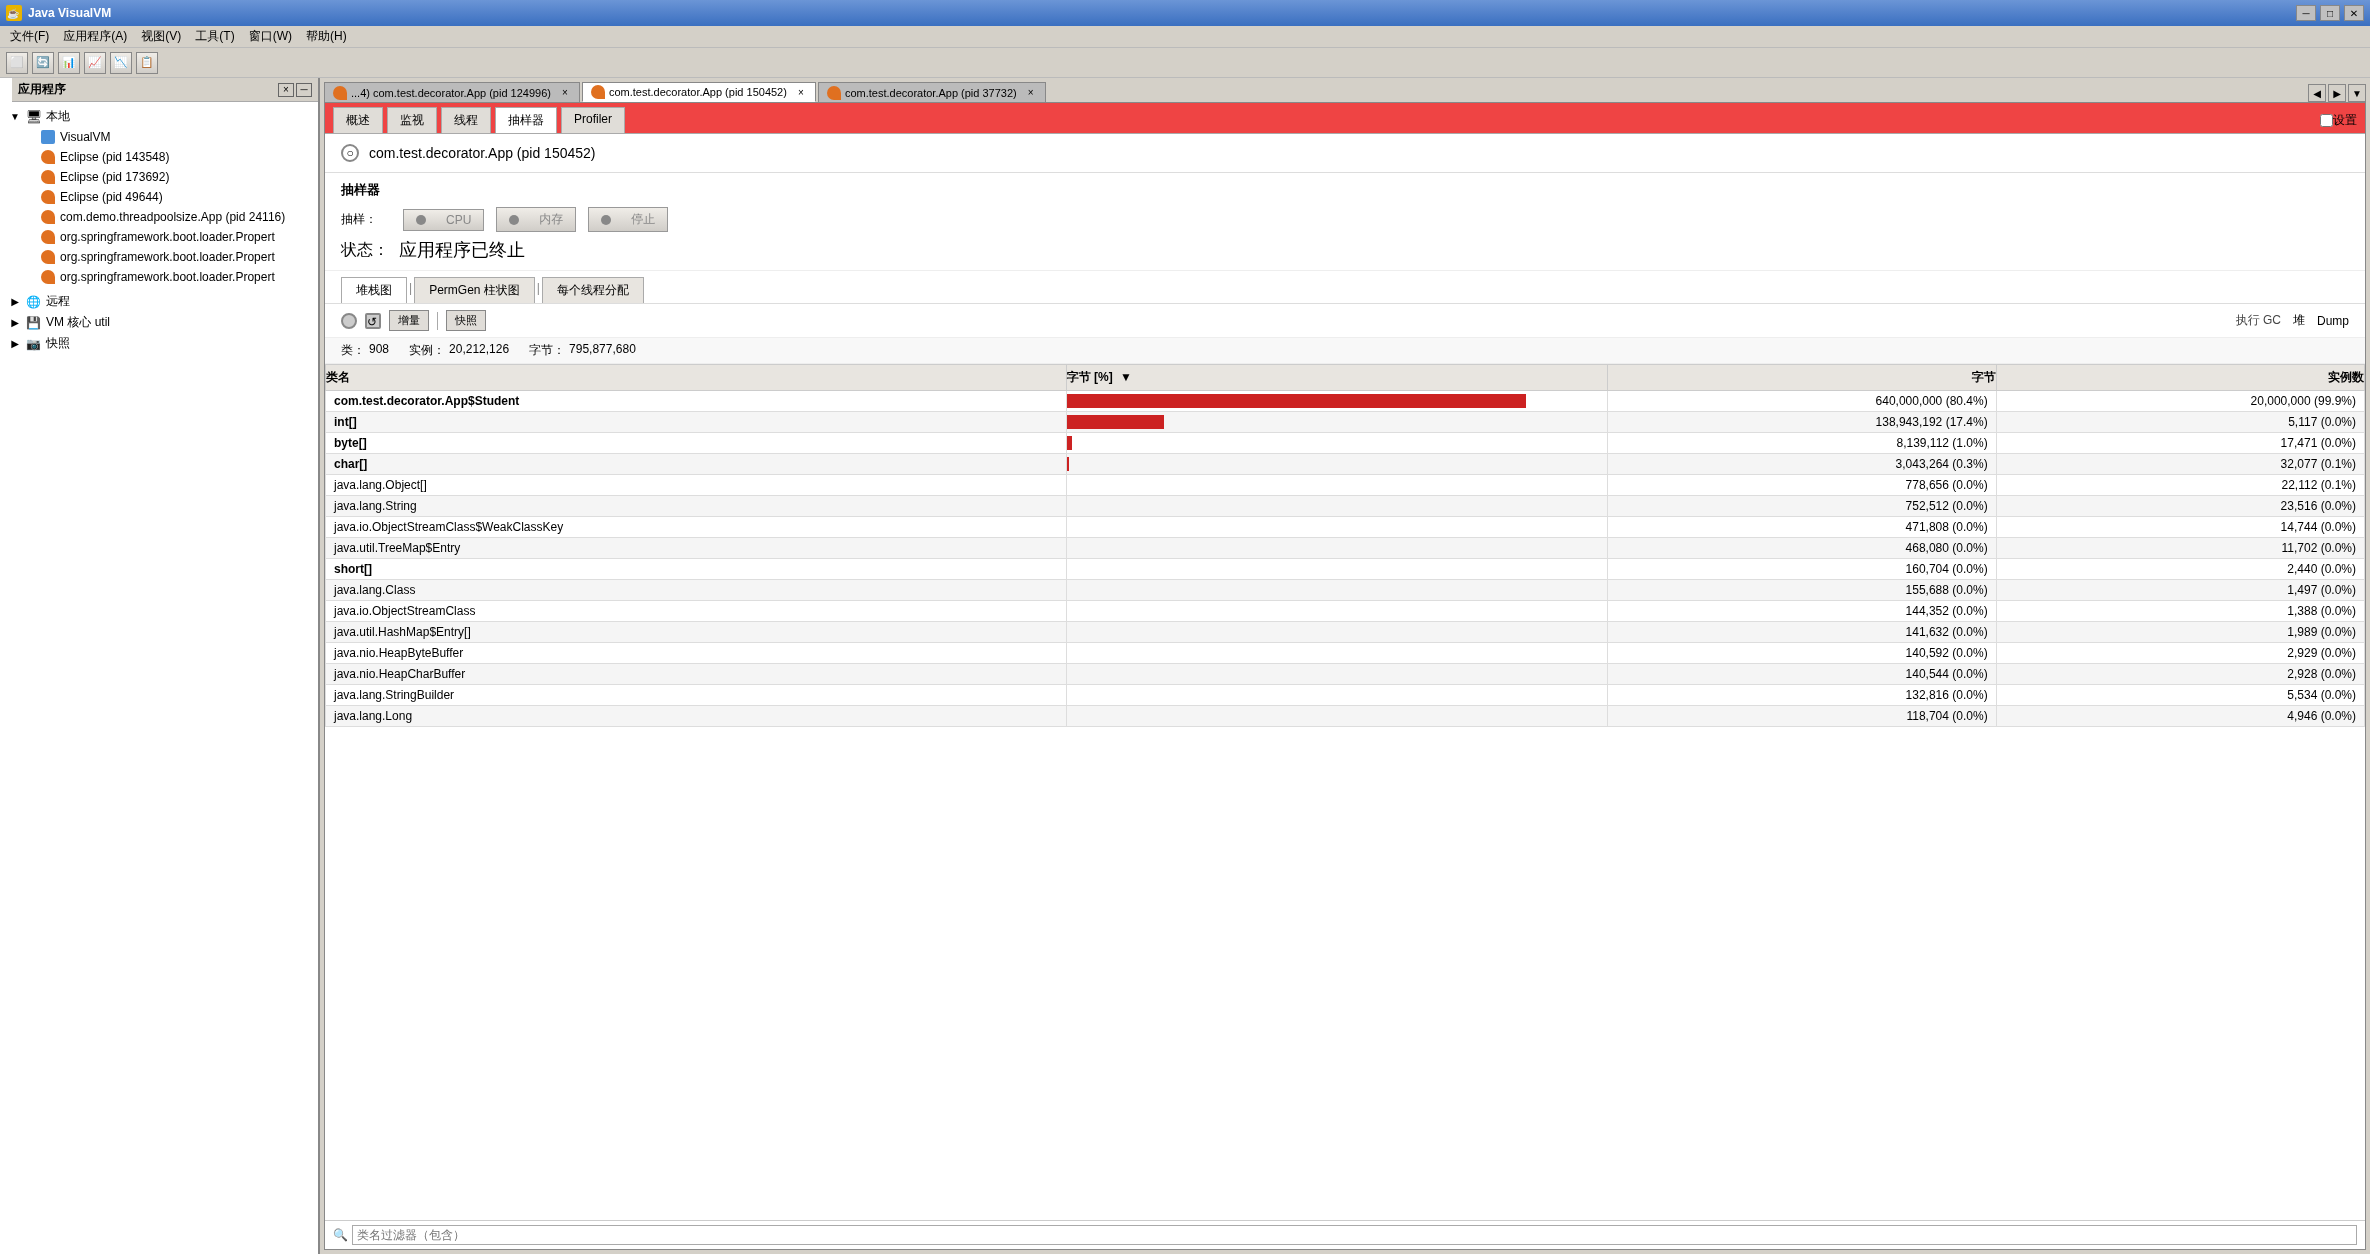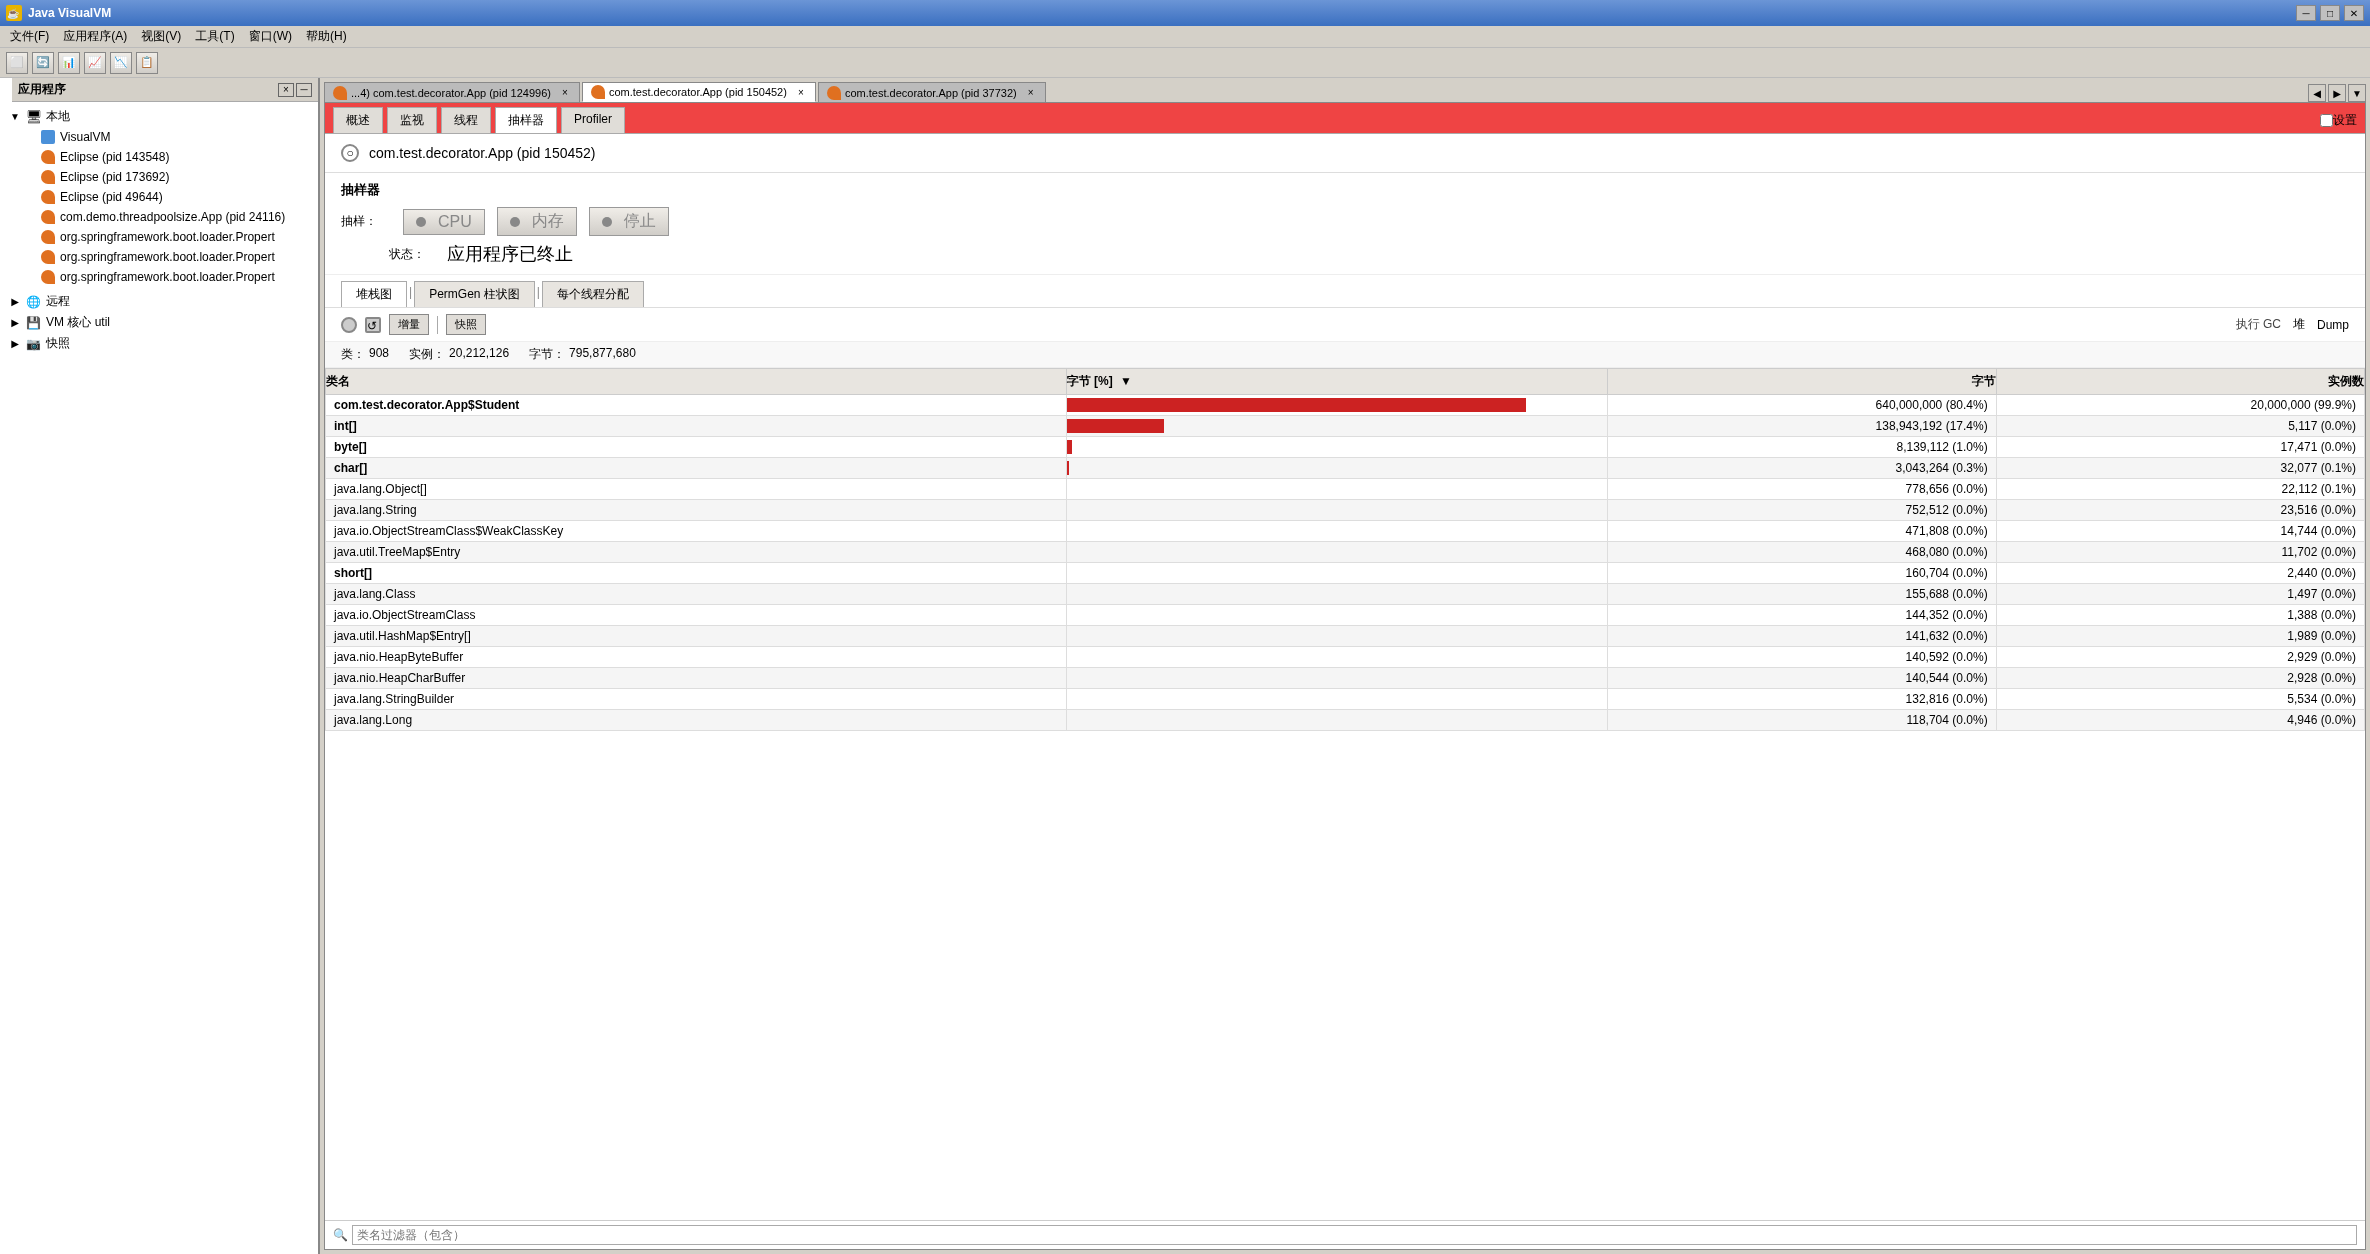--- a/index.html
+++ b/index.html
@@ -61,26 +61,26 @@
     
     .app-title { padding: 10px 16px; display: flex; align-items: center; gap: 10px; border-bottom: 1px solid #ddd; flex-shrink: 0; }
     .app-title-icon { width: 18px; height: 18px; border-radius: 50%; border: 2px solid #888; display: flex; align-items: center; justify-content: center; }
     .app-title-text { font-size: 14px; font-weight: normal; }
 
     
     .sampler-section { padding: 8px 16px; border-bottom: 1px solid #eee; flex-shrink: 0; }
     .sampler-title { font-size: 13px; font-weight: bold; margin-bottom: 8px; }
     .sampler-row { display: flex; align-items: center; gap: 12px; margin-bottom: 6px; }
     .sampler-label { font-size: 12px; width: 50px; }
-    .sample-btn { display: flex; align-items: center; gap: 12px; padding: 3px 12px; border: 1px solid #999; background: linear-gradient(to bottom, #f0ede8, #d0cdc8); font-size: 16px; cursor: pointer; }
+    .sample-btn { display: flex; align-items: center; gap: 20px; padding: 3px 12px; border: 1px solid #999; background: linear-gradient(to bottom, #f0ede8, #d0cdc8); font-size: 12px; cursor: pointer; }
     .sample-btn.disabled { color: #888; }
     .sample-btn-dot { width: 10px; height: 10px; border-radius: 50%; }
     .dot-gray { background: #888; }
     .status-row { display: flex; align-items: center; gap: 8px; }
-    .status-label { font-size: 12px; width: 50px; margin-left: 48px; }
+    .status-label { font-size: 16px; width: 50px; }
     .status-value { font-size: 18px; }
 
     
     .view-tabs { display: flex; gap: 0; padding: 6px 16px 0; border-bottom: 1px solid #ddd; flex-shrink: 0; }
     .view-tab { padding: 4px 14px; font-size: 12px; border: 1px solid #aaa; border-bottom: none; cursor: pointer; background: #e8e5e0; }
     .view-tab.active { background: #fff; }
     .view-tab-sep { padding: 4px 2px; color: #888; font-size: 12px; }
 
     
     .data-toolbar { display: flex; align-items: center; gap: 8px; padding: 6px 16px; border-bottom: 1px solid #eee; flex-shrink: 0; }

